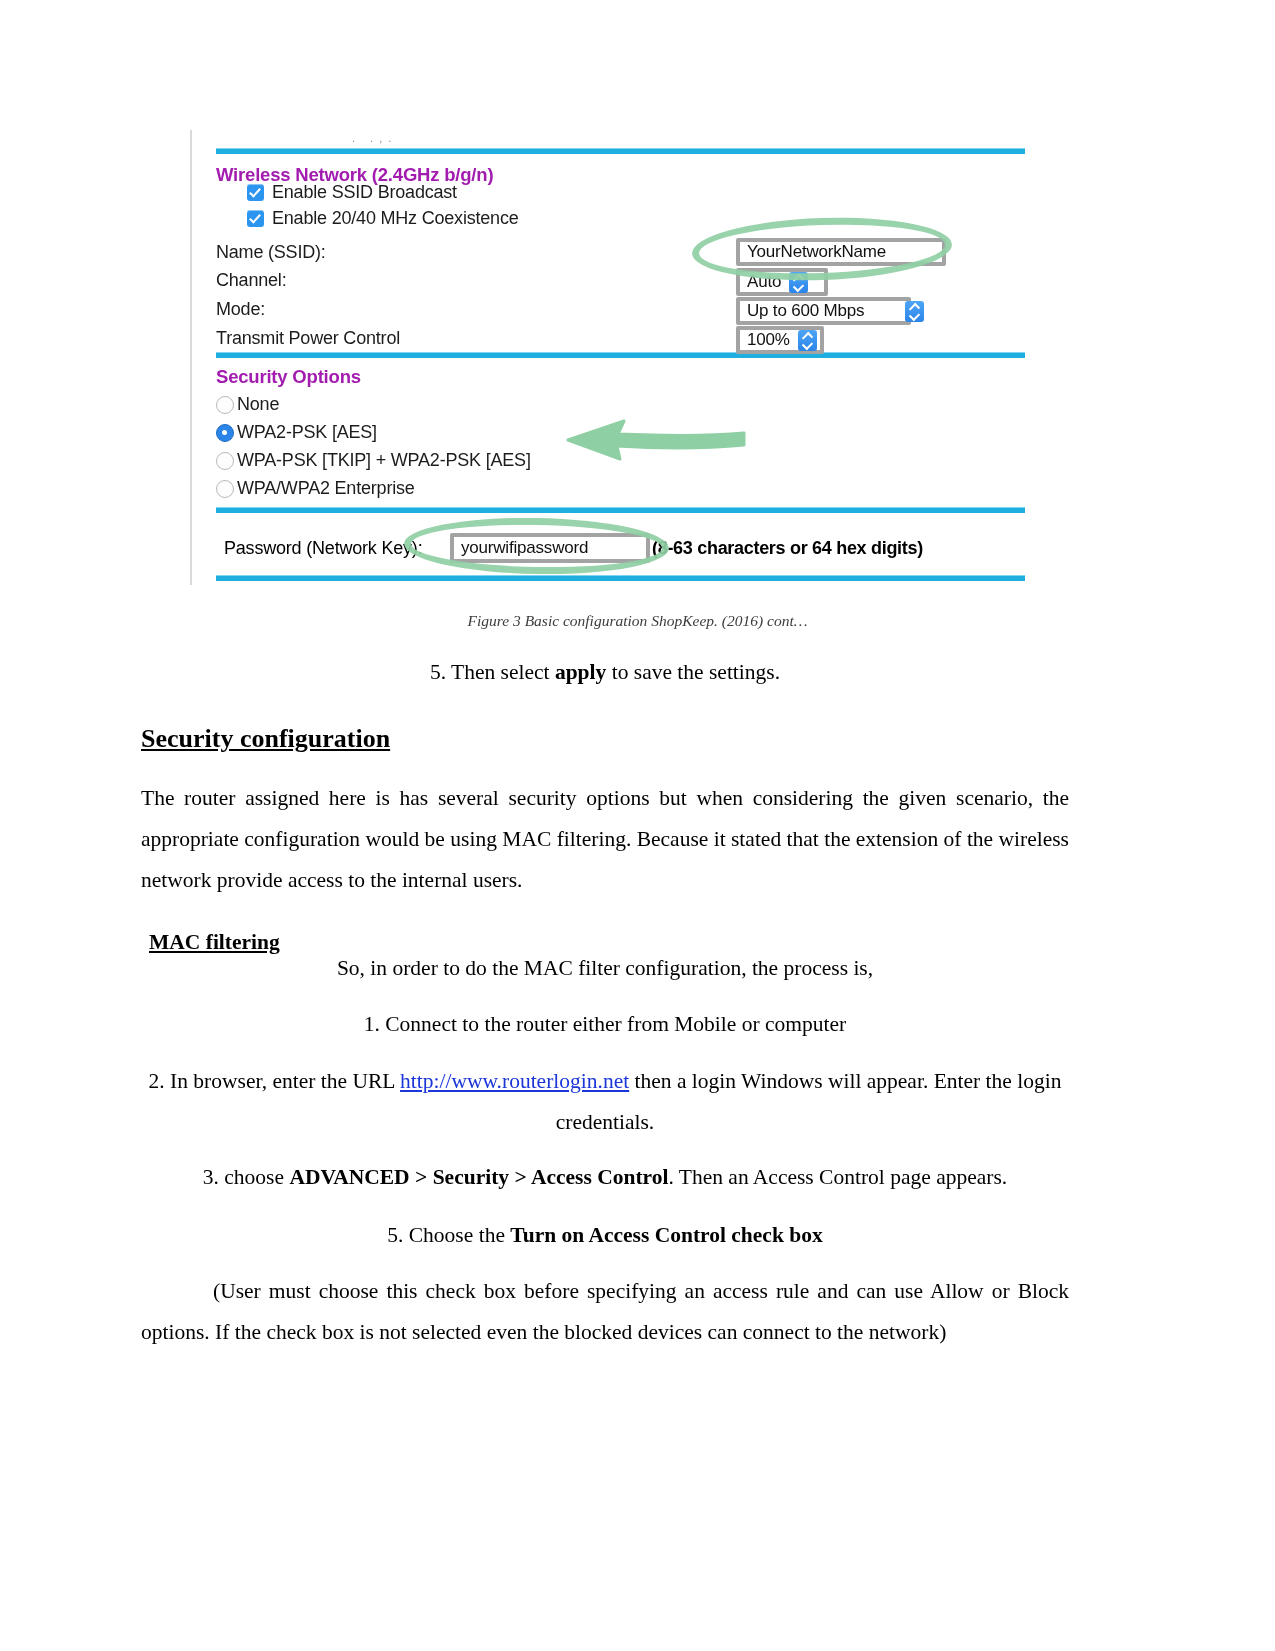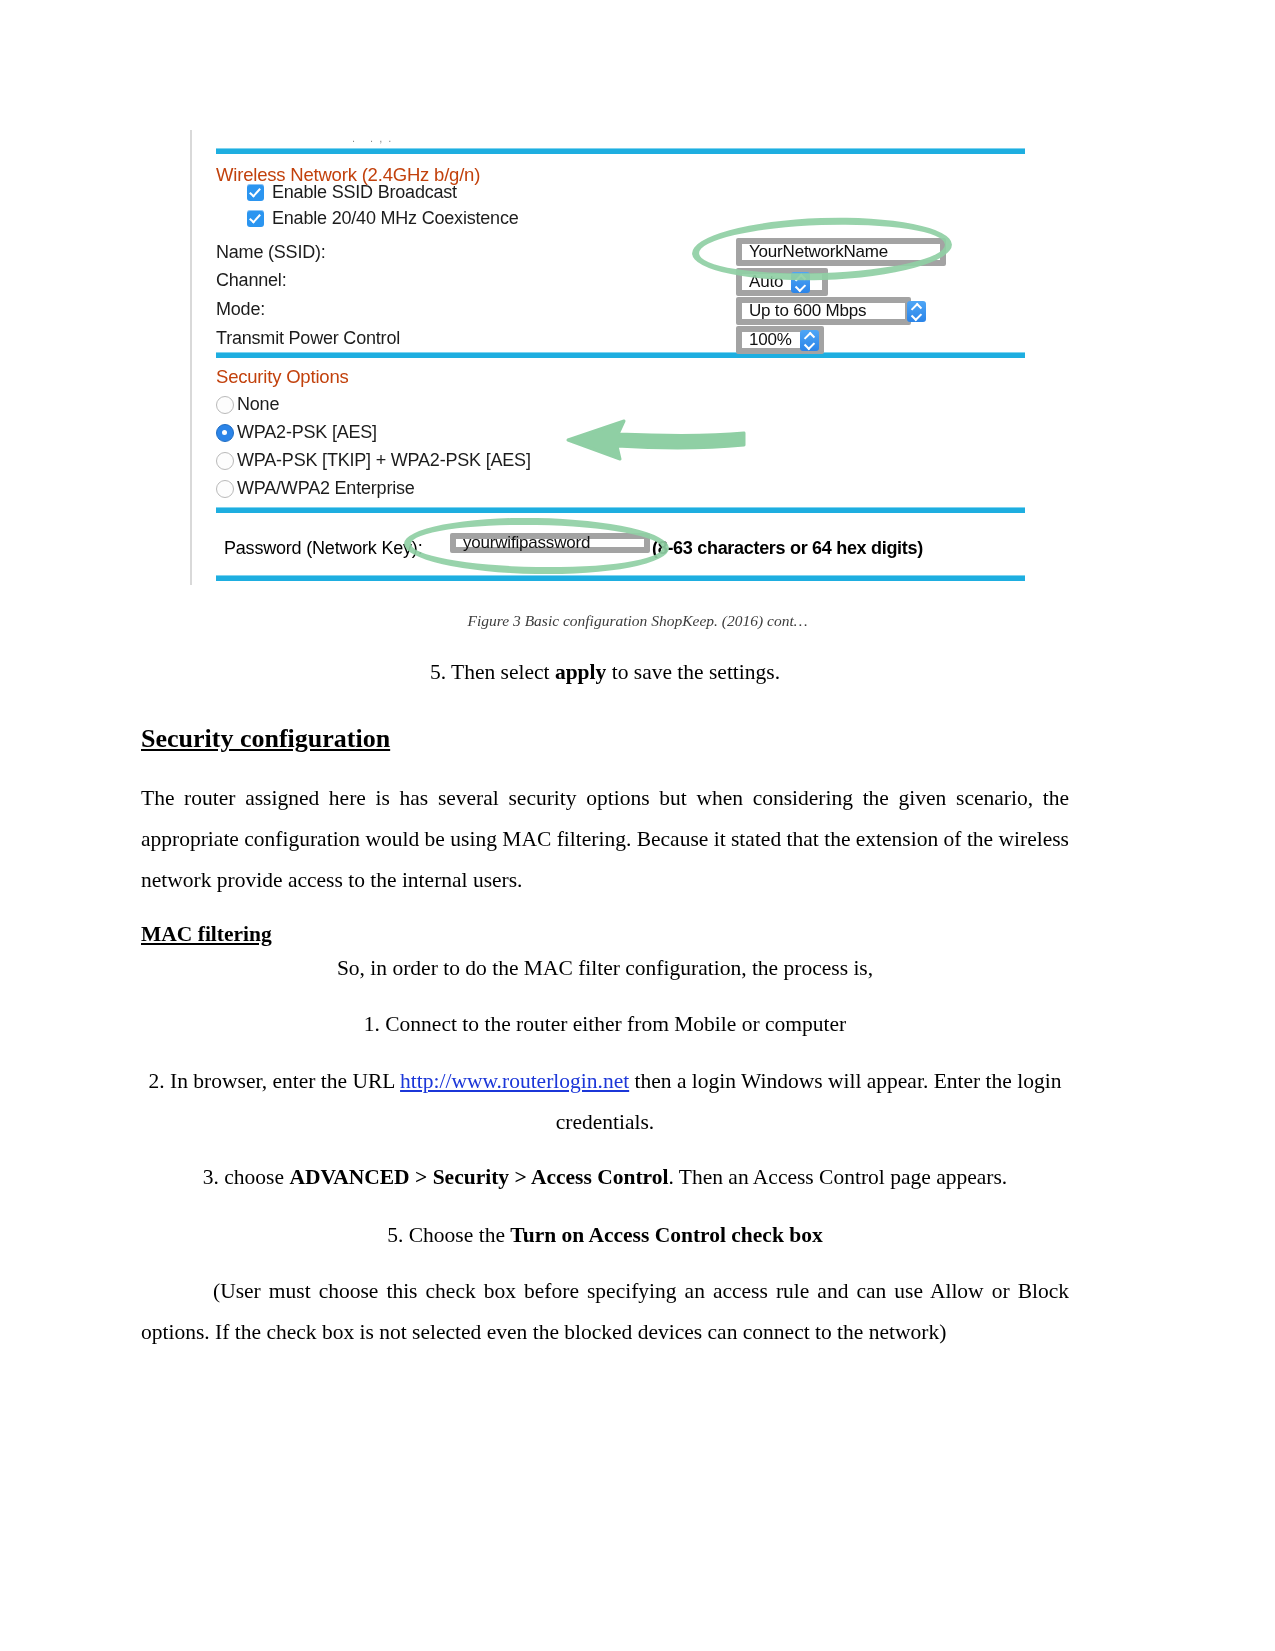--- a/index.html
+++ b/index.html
@@ -55,23 +55,23 @@
     background: #1eaee0;
     border-top: 1px solid #7fd3ef;
   }
   #hr1 { top: 18px; }
   #hr2 { top: 222px; }
   #hr3 { top: 377px; }
   #hr4 { top: 445px; }
 
   .sec-title {
     position: absolute;
-    font-weight: normal;
+    font-weight: bold;
     font-size: 18.5px;
-    color: #c2410c;
+    color: #a21caf;
     letter-spacing: -0.2px;
     white-space: nowrap;
   }
   #wl-title { left: 24px; top: 34px; }
   #sec-title2 { left: 24px; top: 236px; }
 
   .fig-row {
     position: absolute;
     left: 24px;
     font-size: 18px;
@@ -134,21 +134,21 @@
     width: 5px;
     height: 5px;
     border-radius: 50%;
     background: #ffffff;
   }
 
   
   .ctl {
     position: absolute;
     background: #ffffff;
-    border: 6px solid #a3a3a3;
+    border: 4px solid #a3a3a3;
     border-radius: 2px;
     box-sizing: border-box;
     font-size: 17px;
     color: #111;
     display: flex;
     align-items: center;
     padding: 0 7px;
     letter-spacing: -0.2px;
     white-space: nowrap;
   }
@@ -169,21 +169,21 @@
     border: solid #fff;
     border-width: 2px 2px 0 0;
   }
   .stepper .up   { top: 4px;  transform: rotate(-45deg); }
   .stepper .down { top: 11px; transform: rotate(135deg); }
 
   #ssid-field   { left: 544px; top: 108px; width: 210px; height: 28px; }
   #channel-ctl  { left: 544px; top: 138px; width: 92px;  height: 28px; }
   #mode-ctl     { left: 544px; top: 167px; width: 175px; height: 28px; gap: 33px; }
   #power-ctl    { left: 544px; top: 196px; width: 88px;  height: 28px; }
-  #pass-field   { left: 258px; top: 403px; width: 200px; height: 20px; }
+  #pass-field   { left: 258px; top: 403px; width: 200px; height: 30px; }
 
   .pw-label { position: absolute; left: 32px; top: 408px; font-size: 18px; letter-spacing: -0.2px; white-space: nowrap; }
   .pw-hint  { position: absolute; left: 460px; top: 408px; font-size: 18px; font-weight: 600; letter-spacing: -0.3px; white-space: nowrap; }
 
   
   .oval {
     position: absolute;
     border: 7px solid #8fcfa4;
     border-radius: 50%;
     box-sizing: border-box;
@@ -228,21 +228,21 @@
   }
   p.body.left { text-align: center; }
   h2.heading {
     margin: 0;
     font-size: 26px;
     font-weight: bold;
     text-decoration: underline;
     line-height: 34px;
   }
   h3.subheading {
-    margin: 0;
+    margin: 8px;
     font-size: 21.5px;
     font-weight: bold;
     text-decoration: underline;
     line-height: 32px;
   }
   a.link {
     color: #1b36d8;
     text-decoration: underline;
   }
   .indent { text-indent: 72px; }

